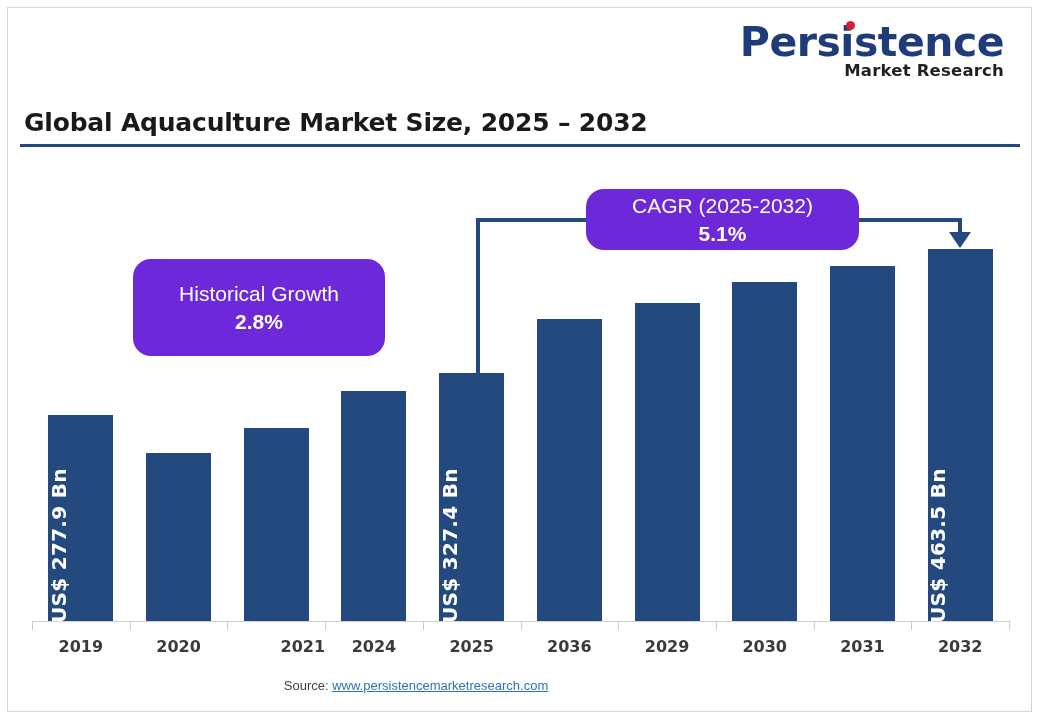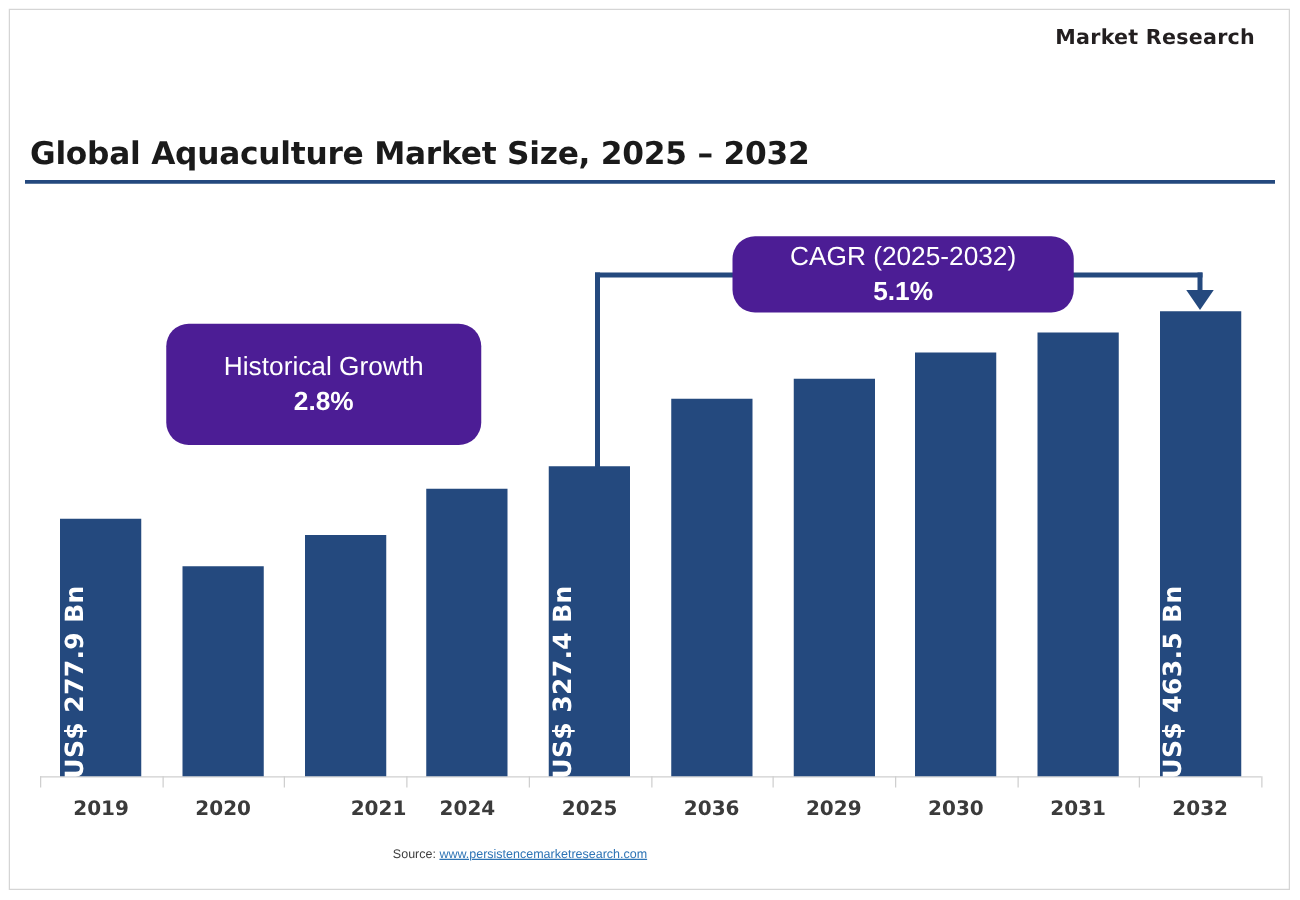--- a/index.html
+++ b/index.html
@@ -129,21 +129,21 @@
     font-family: "DejaVu Sans", sans-serif;
     font-size: 16px;
     font-weight: bold;
     color: #3b3b3b;
     text-align: center;
   }
 
   
   .callout {
     position: absolute;
-    background: #4c1d95;
+    background: #6d28d9;
     border-radius: 18px;
     color: #ffffff;
     text-align: left;
     display: flex;
     flex-direction: column;
     justify-content: center;
     align-items: center;
     font-family: "Liberation Sans", sans-serif;
   }
   .callout .line {
@@ -176,35 +176,39 @@
   }
 
   
   .source {
     position: absolute;
     left: 0;
     top: 678px;
     width: 832px;
     text-align: center;
     font-family: "Liberation Sans", sans-serif;
-    font-size: 10px;
+    font-size: 13px;
     color: #3f3f3f;
   }
   .source a {
     color: #2e74b5;
     text-decoration: underline;
   }
 </style>
 </head>
 <body>
 
 <div id="page">
   <div class="page-border"></div>
 
   <div class="logo">
+    <div class="logo-main">
+      <span>Persistence</span>
+      <span class="logo-dot"></span>
+    </div>
     <div class="logo-sub">Market Research</div>
   </div>
 
   <div class="title">Global Aquaculture Market Size, 2025 – 2032</div>
   <div class="title-rule"></div>
 
   <div class="plot" id="plot">
     <div class="axis-line"></div>
   <div class="bar" style="left: 48.35px; top: 415px; width: 65px; height: 206px;"></div>
       <div class="bar-label" style="left: 70.85px; top: 599px;">US$ 277.9 Bn</div>

